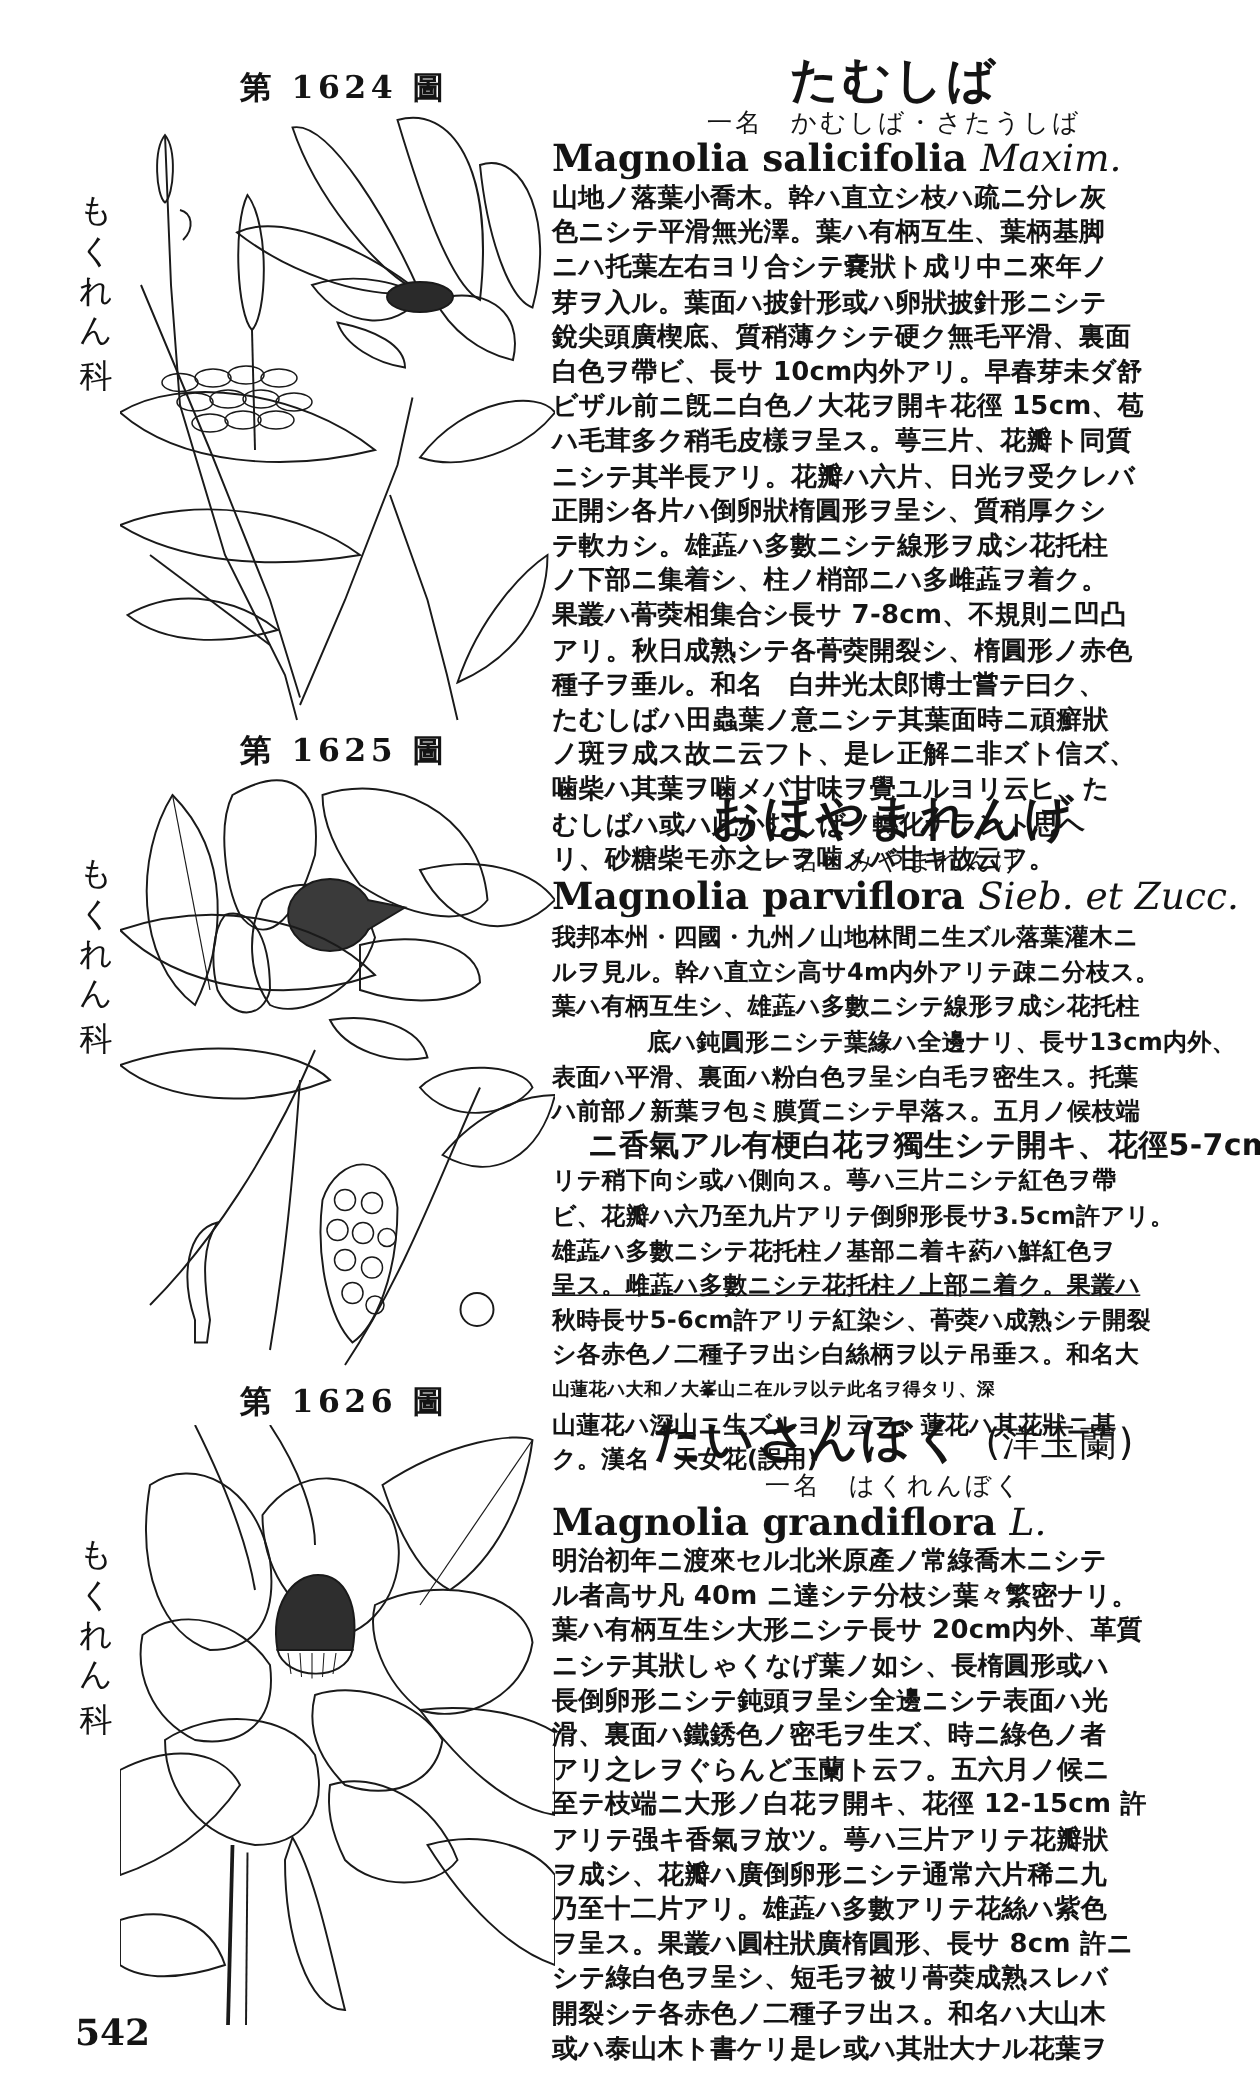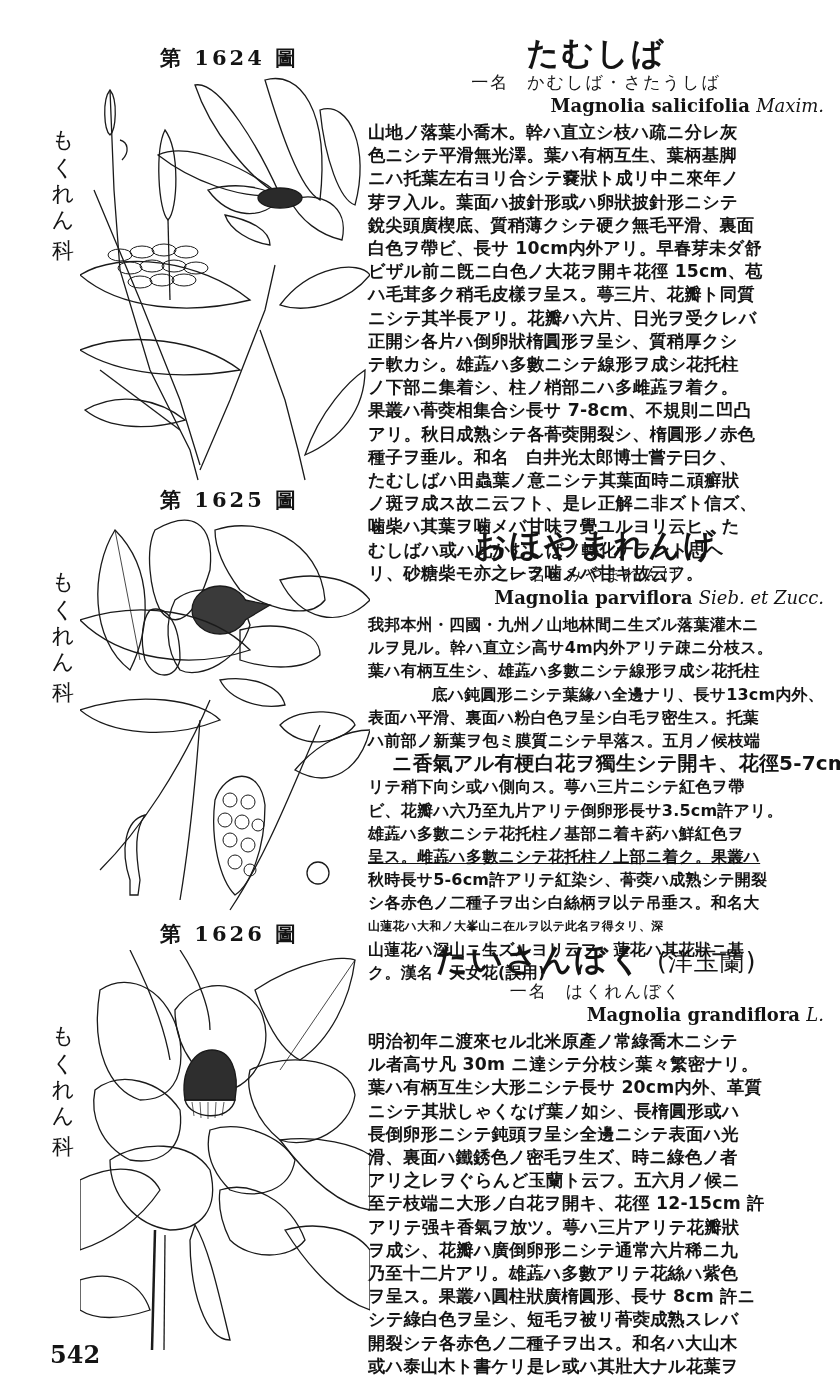--- a/index.html
+++ b/index.html
@@ -22,21 +22,21 @@
     text-align: center; font-weight: bold; font-size: 32px; line-height: 38px;
     font-family: "DejaVu Sans", sans-serif; letter-spacing: 2px; white-space: nowrap;
   }
   .title .kanji { font-weight: normal; font-size: 25px; letter-spacing: 1px; }
   .alias {
     text-align: center; font-size: 17px; line-height: 20px;
     font-family: "DejaVu Sans", sans-serif; letter-spacing: 2px; white-space: nowrap;
   }
   .alias .alias-lab { margin-right: 18px; }
   .sci {
-    text-align: right; font-weight: bold; font-size: 18px; line-height: 28px;
+    text-align: left; font-weight: bold; font-size: 25px; line-height: 28px;
     font-family: "DejaVu Serif", serif; white-space: nowrap;
   }
   .sci .auth { font-style: italic; font-weight: normal; }
   .body-lines { margin: 1px 0 0 0; padding: 0; list-style: none; }
   .body-lines li {
     font-size: 17.3px; line-height: 23.2px; white-space: nowrap;
     font-family: "DejaVu Sans", sans-serif; font-weight: bold; letter-spacing: 0.2px;
   }
   .page-num {
     position: absolute; left: 50px; top: 1340px; font-weight: bold; font-size: 24px;
@@ -253,21 +253,21 @@
   </div>
   <div class="alias">
     <span class="alias-lab">一名</span><span>はくれんぼく</span>
   </div>
   <div class="sci">
     <span>Magnolia grandiflora</span>
     <span class="auth">L.</span>
   </div>
   <ul class="body-lines">
     <li>明治初年ニ渡來セル北米原產ノ常綠喬木ニシテ</li>
-    <li>ル者高サ凡 30m ニ達シテ分枝シ葉々繁密ナリ。</li>
+    <li>ル者高サ凡 40m ニ達シテ分枝シ葉々繁密ナリ。</li>
     <li>葉ハ有柄互生シ大形ニシテ長サ 20cm内外、革質</li>
     <li>ニシテ其狀しゃくなげ葉ノ如シ、長楕圓形或ハ</li>
     <li>長倒卵形ニシテ鈍頭ヲ呈シ全邊ニシテ表面ハ光</li>
     <li>滑、裏面ハ鐵銹色ノ密毛ヲ生ズ、時ニ綠色ノ者</li>
     <li>アリ之レヲぐらんど玉蘭ト云フ。五六月ノ候ニ</li>
     <li>至テ枝端ニ大形ノ白花ヲ開キ、花徑 12-15cm 許</li>
     <li>アリテ强キ香氣ヲ放ツ。萼ハ三片アリテ花瓣狀</li>
     <li>ヲ成シ、花瓣ハ廣倒卵形ニシテ通常六片稀ニ九</li>
     <li>乃至十二片アリ。雄蕋ハ多數アリテ花絲ハ紫色</li>
     <li>ヲ呈ス。果叢ハ圓柱狀廣楕圓形、長サ 8cm 許ニ</li>

